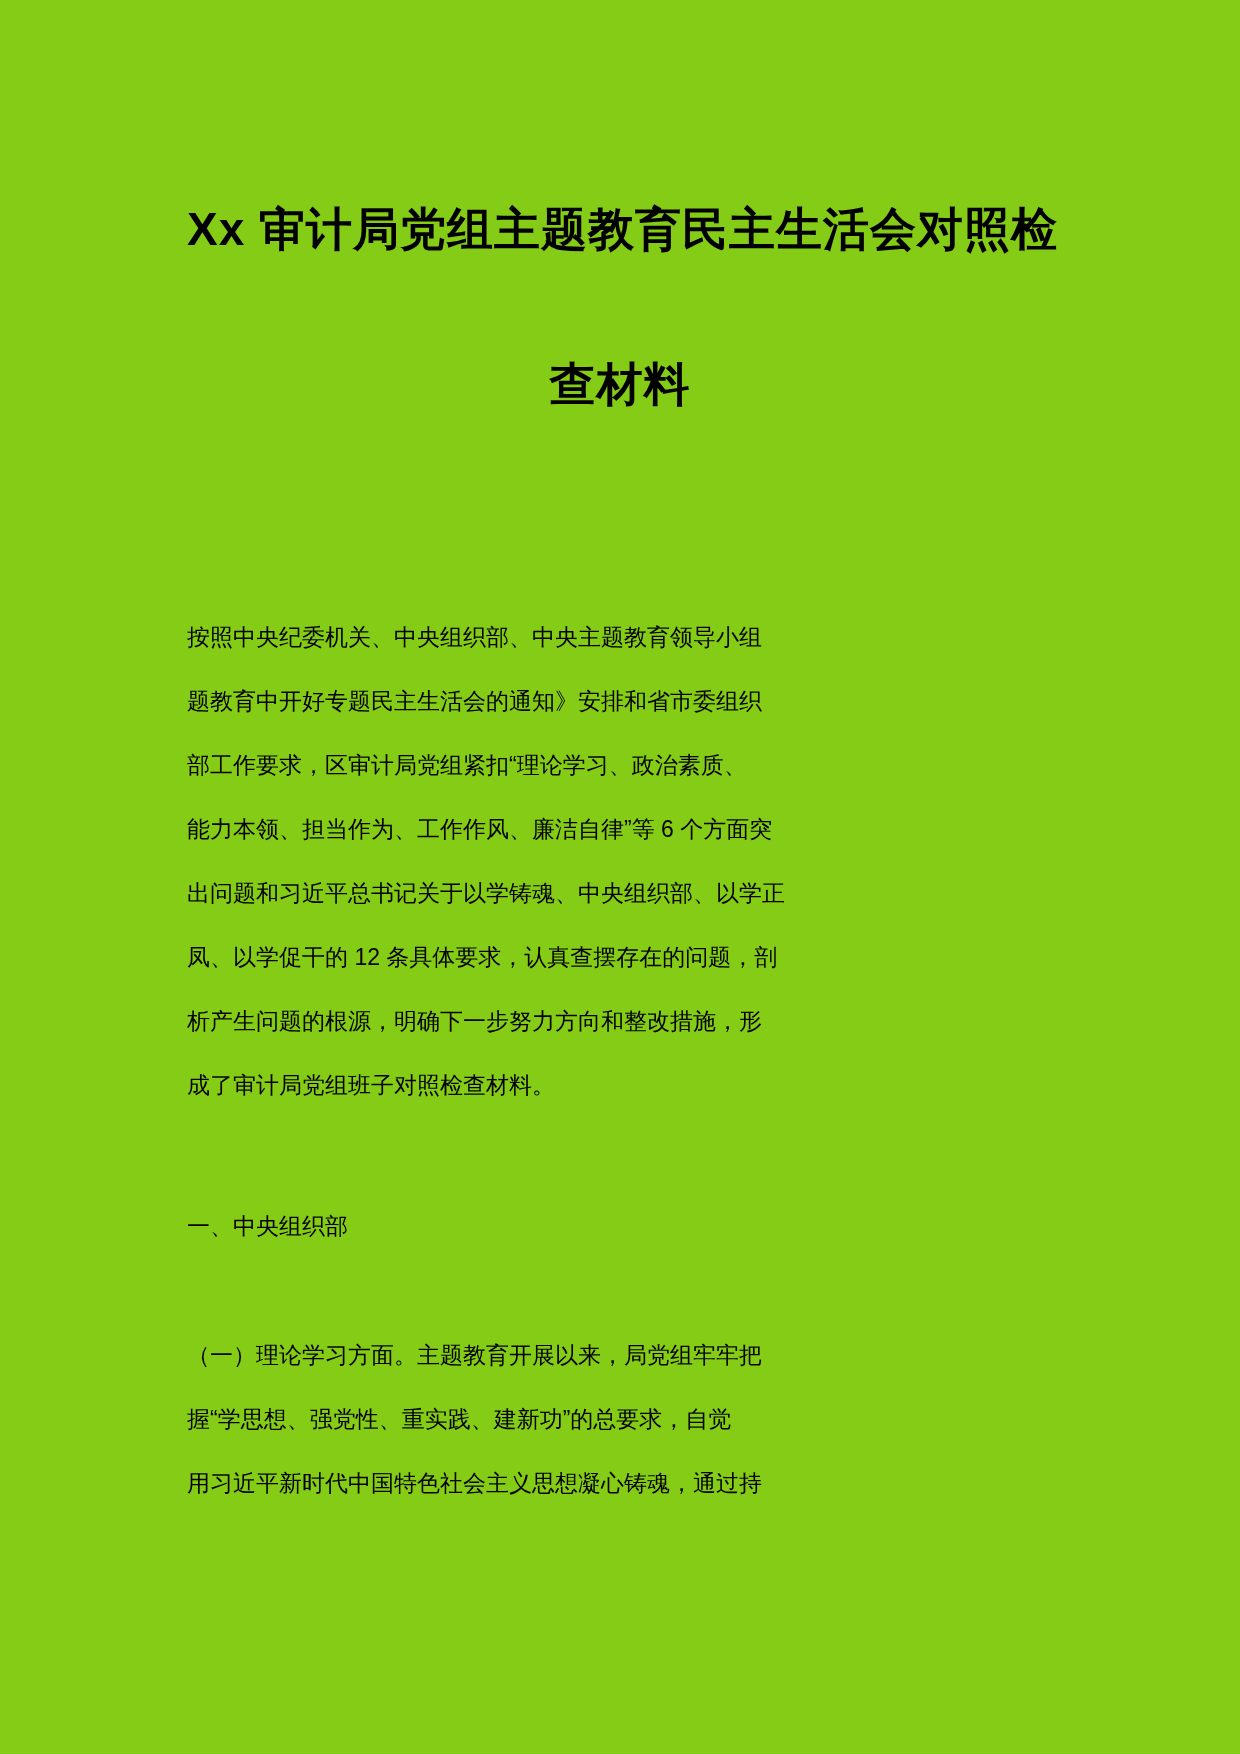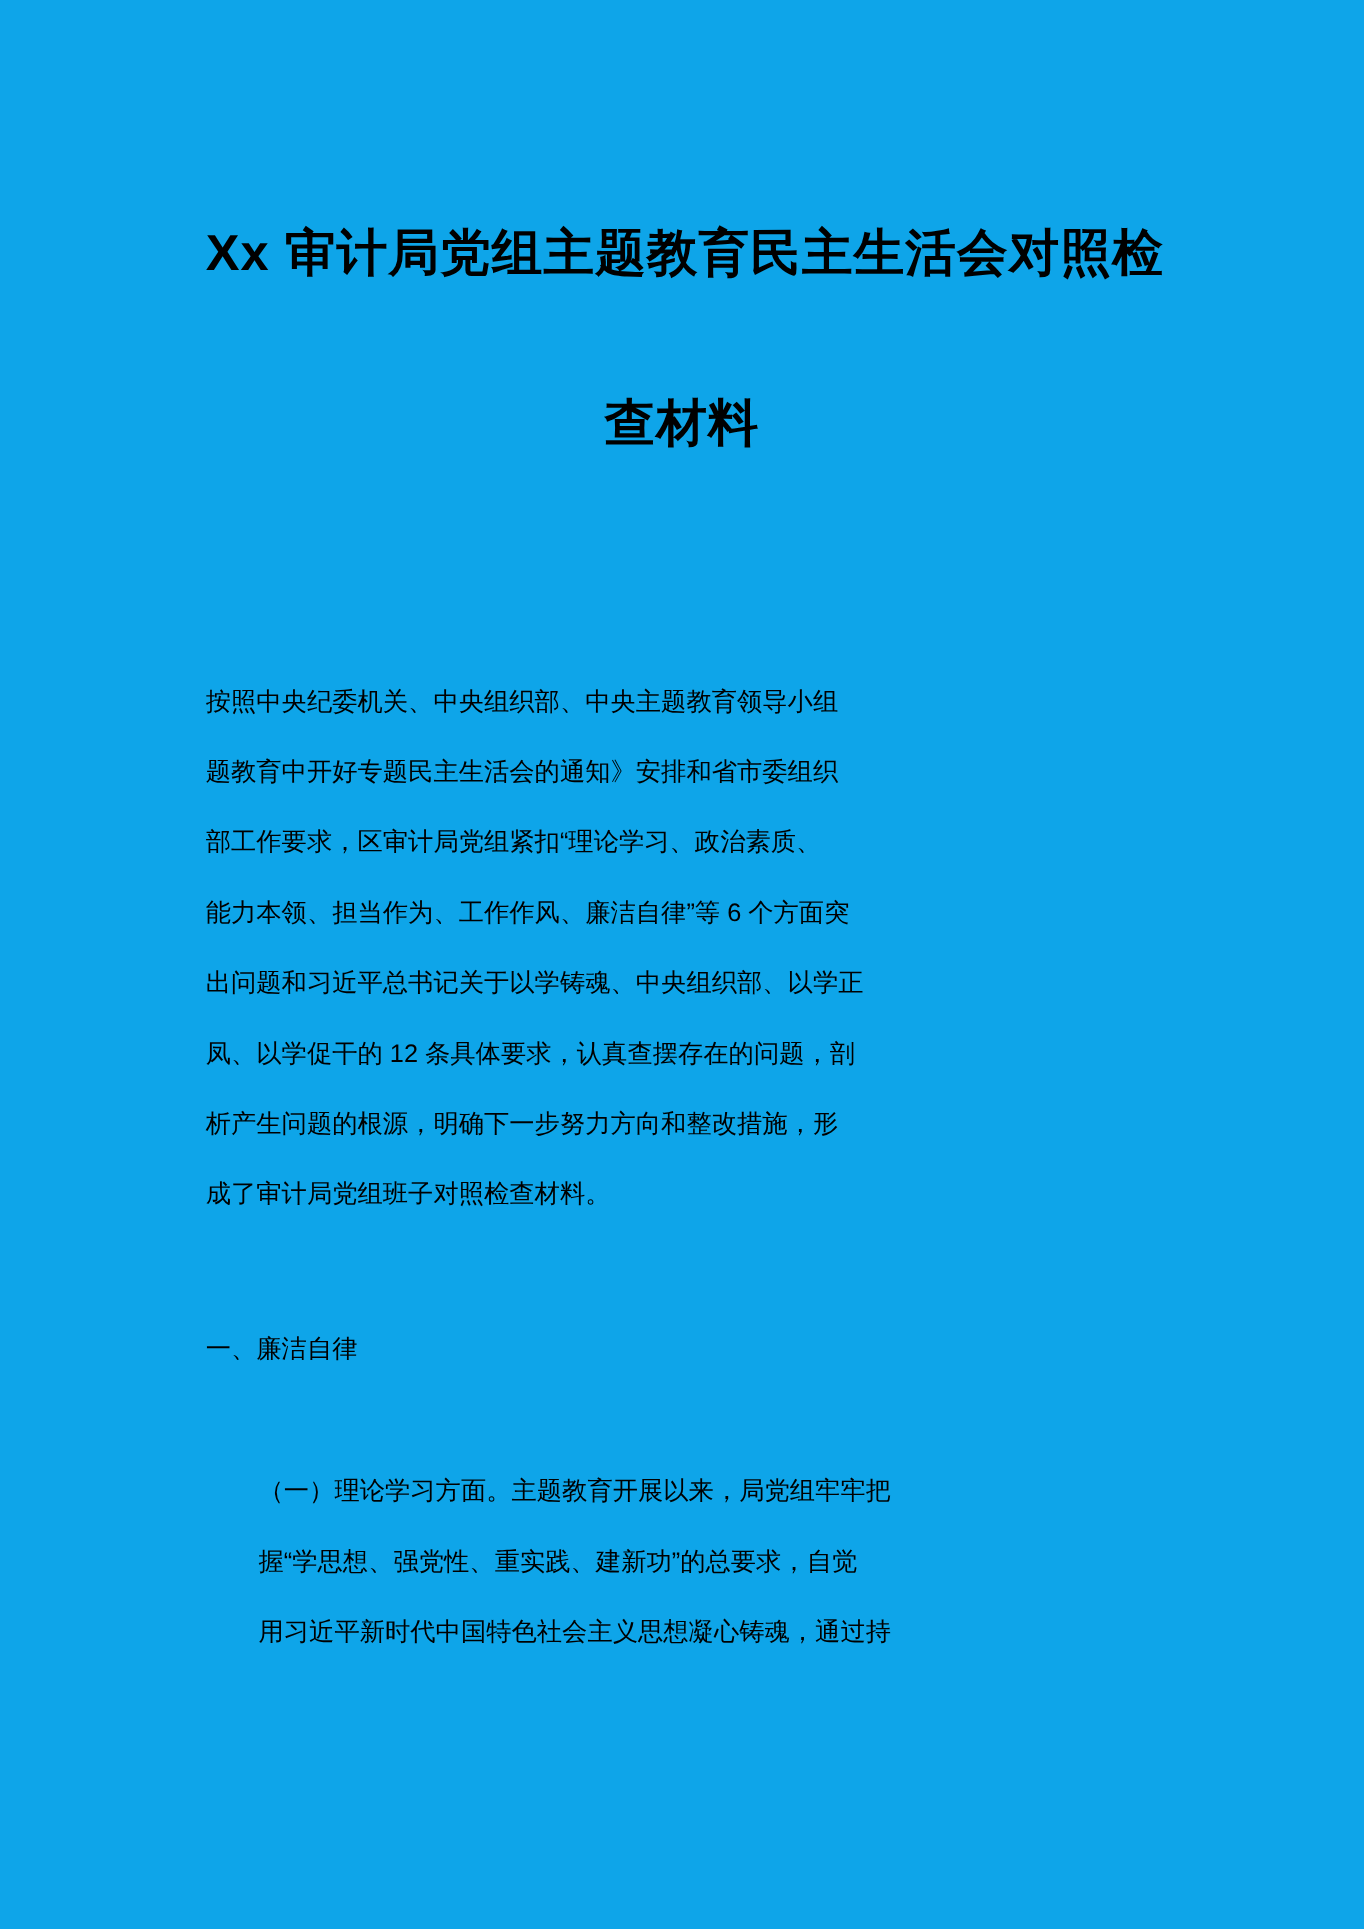--- a/index.html
+++ b/index.html
@@ -4,21 +4,21 @@
 <style>
   html, body {
     margin: 0;
     padding: 0;
     background: #ffffff;
   }
   .page {
     position: relative;
     width: 1240px;
     height: 1754px;
-    background: #0ea5e9;
+    background: #84cc16;
     overflow: hidden;
     font-family: "Liberation Sans", sans-serif;
     color: #000000;
   }
   .content {
     position: absolute;
     left: 187px;
     top: 0;
     width: 866px;
   }
@@ -33,21 +33,21 @@
     height: 155px;
     line-height: 155px;
     white-space: nowrap;
   }
   .doc-paragraph {
     font-size: 23px;
     font-weight: 400;
   }
   .para-1 { margin-top: 143px; }
   .section-heading { margin-top: 77px; }
-  .para-2 { margin-top: 65px; margin-left: 48px; }
+  .para-2 { margin-top: 65px; }
   .doc-line {
     height: 64px;
     line-height: 64px;
     white-space: nowrap;
   }
 </style>
 </head>
 <body>
 
 <div class="page">
@@ -63,21 +63,21 @@
       <div class="doc-line">题教育中开好专题民主生活会的通知》安排和省市委组织</div>
       <div class="doc-line">部工作要求，区审计局党组紧扣“理论学习、政治素质、</div>
       <div class="doc-line">能力本领、担当作为、工作作风、廉洁自律”等 6 个方面突</div>
       <div class="doc-line">出问题和习近平总书记关于以学铸魂、中央组织部、以学正</div>
       <div class="doc-line">凤、以学促干的 12 条具体要求，认真查摆存在的问题，剖</div>
       <div class="doc-line">析产生问题的根源，明确下一步努力方向和整改措施，形</div>
       <div class="doc-line">成了审计局党组班子对照检查材料。</div>
     </div>
 
     <div class="doc-paragraph section-heading">
-      <div class="doc-line">一、廉洁自律</div>
+      <div class="doc-line">一、中央组织部</div>
     </div>
 
     <div class="doc-paragraph para-2">
       <div class="doc-line">（一）理论学习方面。主题教育开展以来，局党组牢牢把</div>
       <div class="doc-line">握“学思想、强党性、重实践、建新功”的总要求，自觉</div>
       <div class="doc-line">用习近平新时代中国特色社会主义思想凝心铸魂，通过持</div>
     </div>
 
   </div>
 </div>

